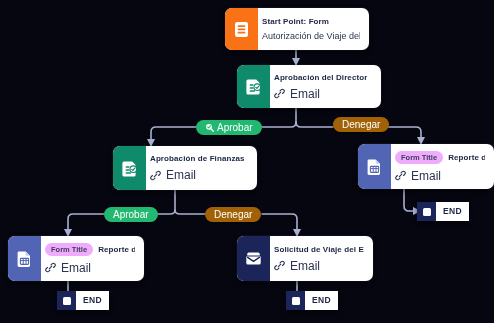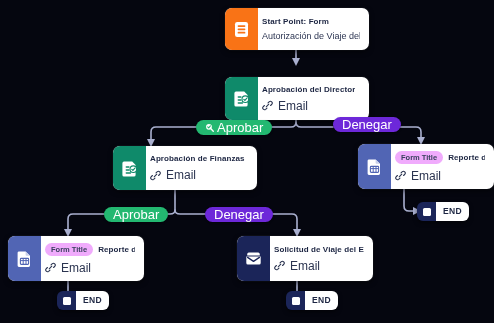--- a/index.html
+++ b/index.html
@@ -92,21 +92,21 @@
   .pane-orange { background: #f97316; }
   .pane-green  { background: #0f8a6a; }
   .pane-blue   { background: #5165b4; }
   .pane-navy   { background: #1b2559; }
 
   
   .end-node {
     position: absolute;
     display: flex;
     align-items: center;
-    border-radius: 6px;
+    border-radius: 0;
     overflow: hidden;
     box-shadow: 0 2px 4px rgba(0,0,0,.5);
     z-index: 3;
   }
   .end-node .end-icon {
     width: 19px; height: 19px;
     background: #1b2559;
     display: flex;
     align-items: center;
     justify-content: center;
@@ -131,28 +131,28 @@
   
   .pill {
     position: absolute;
     display: flex;
     align-items: center;
     justify-content: center;
     gap: 3px;
     height: 15px;
     padding: 0 9px;
     border-radius: 8px;
-    font-size: 13px;
+    font-size: 10px;
     color: #ffffff;
     white-space: nowrap;
     z-index: 4;
     box-shadow: 0 1px 2px rgba(0,0,0,.35);
   }
   .pill-approve { background: #23b871; }
-  .pill-deny    { background: #6d28d9; }
+  .pill-deny    { background: #a16207; }
   .pill .pill-icon { display: block; flex: 0 0 auto; }
 </style>
 </head>
 <body>
 
 <div id="canvas">
 
   <svg id="edges" viewBox="0 0 494 323" xmlns="http://www.w3.org/2000/svg">
     <defs>
       <marker id="arw" viewBox="0 0 8 8" refX="4" refY="4" markerWidth="5" markerHeight="5" orient="auto">
@@ -197,21 +197,21 @@
     <div class="body">
       <div class="row-title">
         <span class="title-main">Start Point: Form</span>
       </div>
       <div class="row-meta">
         <span class="title-sub">Autorización de Viaje del ...</span>
       </div>
     </div>
   </div>
 
-  <div class="node" style="left:225px; top:65px; width:144px; height:43px;margin-top:12px;">
+  <div class="node" style="left:237px; top:65px; width:144px; height:43px;">
     <div class="icon-pane pane-green">
       <svg width="16" height="17" viewBox="0 0 16 17" xmlns="http://www.w3.org/2000/svg">
         <path d="M2,1.6 h8.2 l3.4,3.4 v10 a1.6,1.6 0 0 1 -1.6,1.6 h-10 a1.6,1.6 0 0 1 -1.6,-1.6 v-11.8 a1.6,1.6 0 0 1 1.6,-1.6 z" fill="#ffffff"></path>
         <rect x="3.6" y="6.2" width="4" height="1.5" rx=".7" fill="#0f8a6a"></rect>
         <rect x="3.6" y="9.2" width="4" height="1.5" rx=".7" fill="#0f8a6a"></rect>
         <rect x="3.6" y="12.2" width="5.5" height="1.5" rx=".7" fill="#0f8a6a"></rect>
         <circle cx="11.3" cy="9.2" r="3.3" fill="#ffffff" stroke="#0f8a6a" stroke-width="1.1"></circle>
         <path d="M9.8,9.3 l1.1,1.1 l2.0,-2.2" fill="none" stroke="#0f8a6a" stroke-width="1.2" stroke-linecap="round" stroke-linejoin="round"></path>
       </svg>
     </div>

